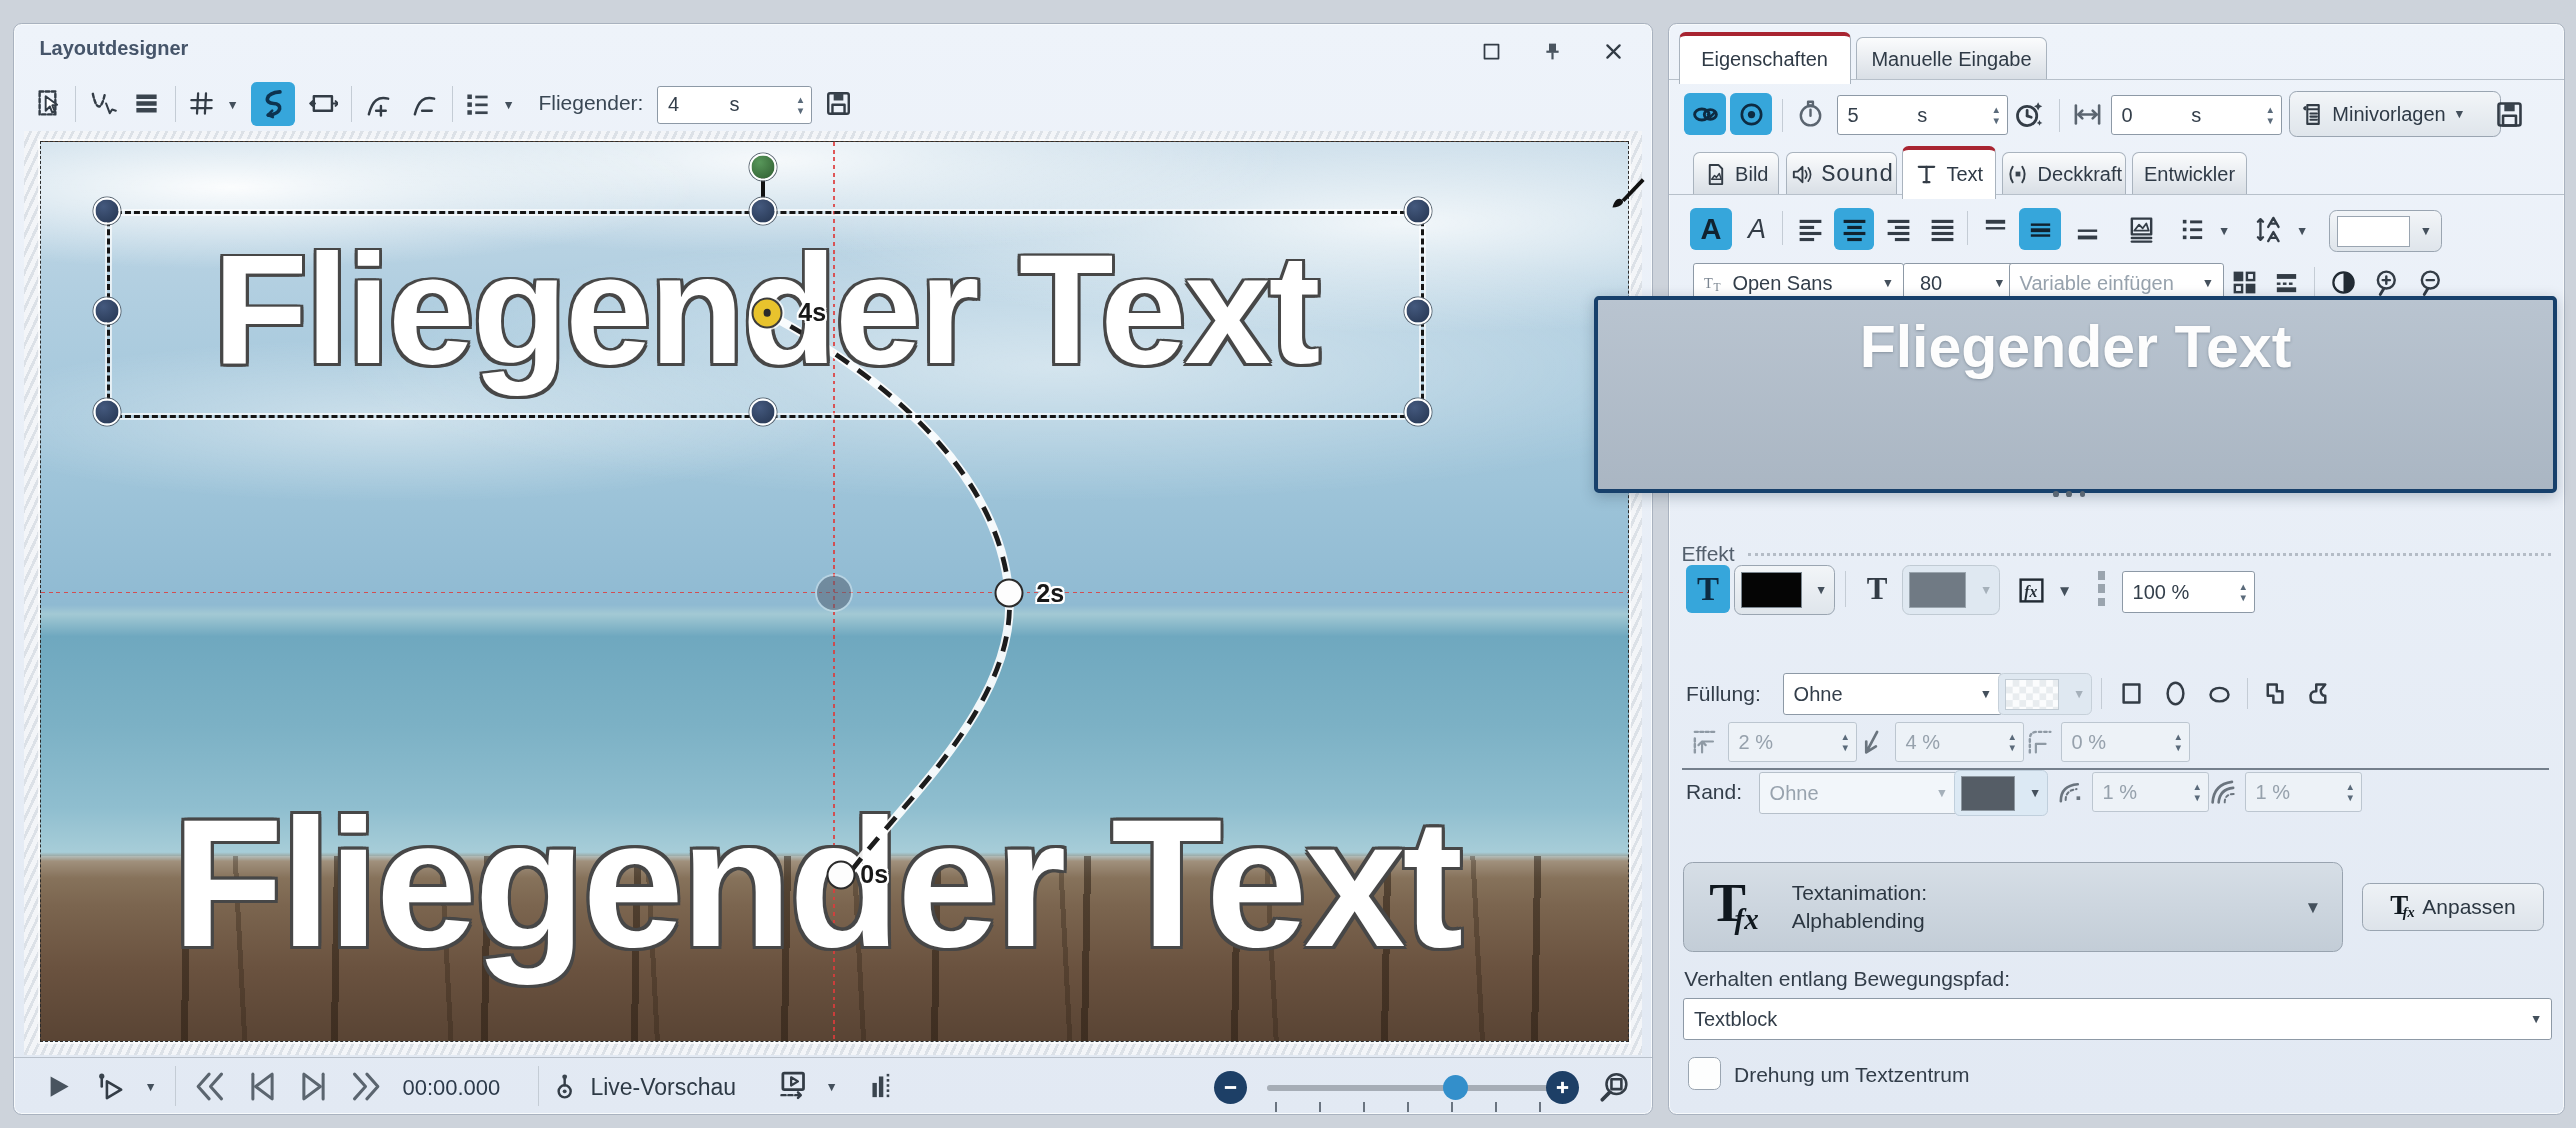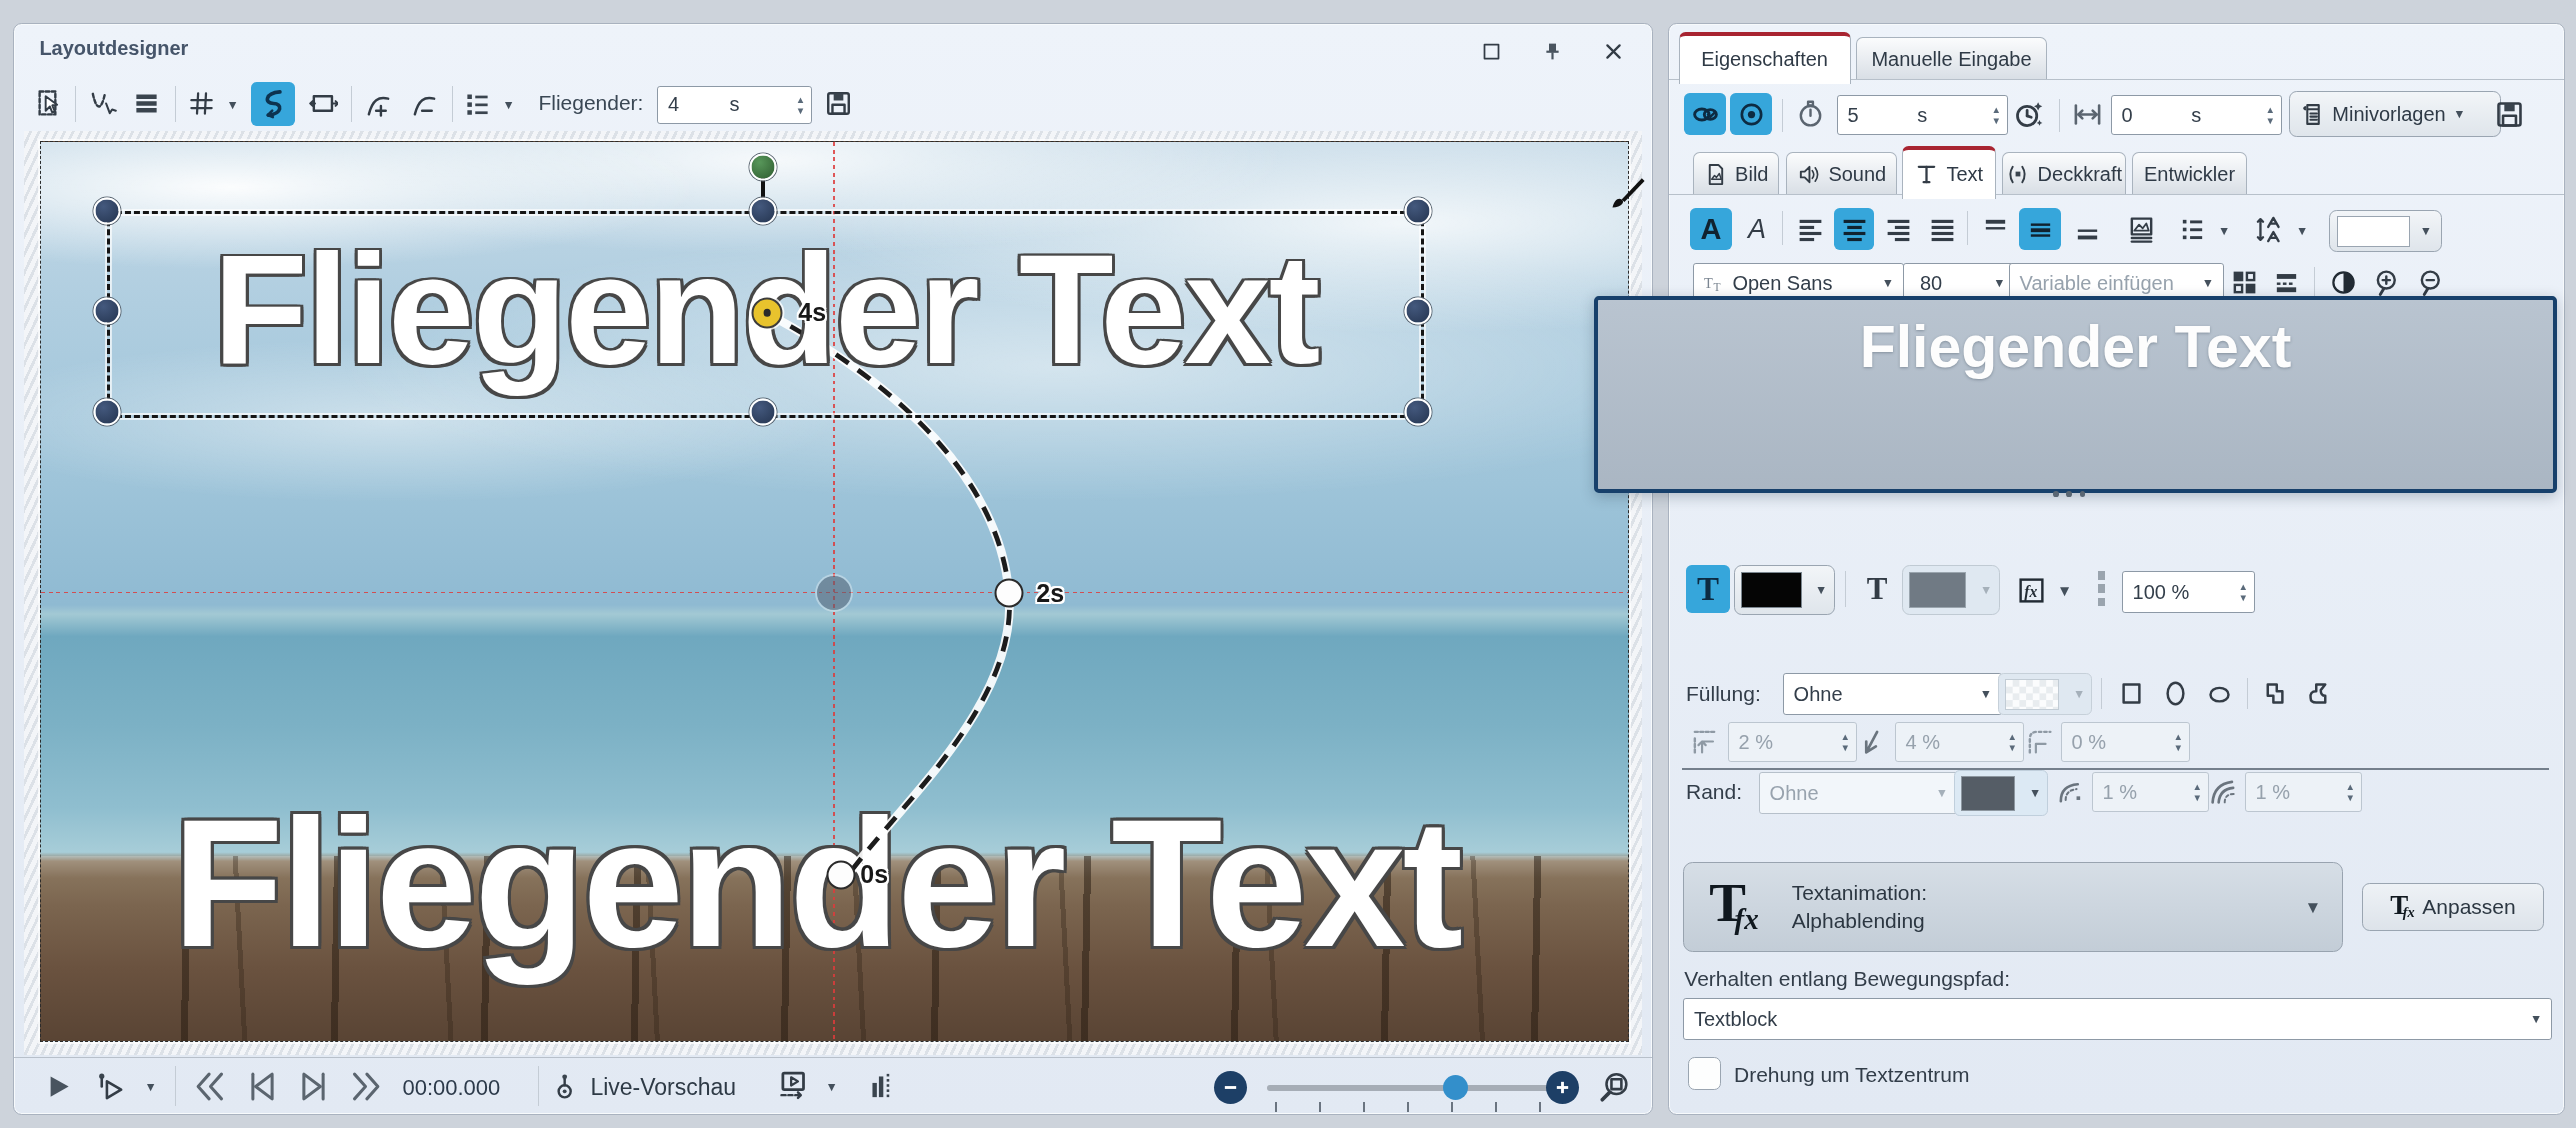--- a/index.html
+++ b/index.html
@@ -410,21 +410,21 @@
         </svg>
     </div>
 
     <div class="tab" style="left:24px;top:128px;width:84px;height:42px;font-size:20px;">
       <svg class="ticon" width="23" height="23" viewBox="0 0 24 24">
           <path d="M6,2 h9 l4,4 v16 h-13 Z"></path>
           <path d="M8,17 l3,-4 2,2 3,-4 2,6 Z" stroke-width="1.5"></path>
         </svg>
       <span>Bild</span>
     </div>
-    <div class="tab" style="left:117px;top:128px;width:109px;height:42px;font-size:20px;">
+    <div class="tab" style="left:117px;top:128px;width:109px;height:42px;font-size:24px;font-family:Liberation Mono, monospace;">
       <svg class="ticon" width="23" height="23" viewBox="0 0 24 24">
           <path d="M4,9 h4 l5,-5 v16 l-5,-5 h-4 Z"></path>
           <path d="M16,8 q3,4 0,8 M19,5 q5,7 0,14" stroke-width="1.7"></path>
         </svg>
       <span>Sound</span>
     </div>
     <div class="tab active" style="left:233px;top:122px;width:92px;height:49px;font-size:20px;">
       <svg width="23" height="23" viewBox="0 0 24 24">
           <g stroke="#333c46" stroke-width="2.4" stroke-linecap="round">
             <line x1="4" y1="4" x2="20" y2="4"></line>
@@ -606,20 +606,24 @@
         </svg>
     </div>
     <div class="abs ib" style="left:742px;top:237px;width:40px;height:42px;">
       <svg class="ticon" width="29" height="29" viewBox="0 0 24 24">
           <circle cx="11" cy="10" r="7"></circle>
           <line x1="8" y1="10" x2="14" y2="10"></line>
           <line x1="9" y1="17" x2="6" y2="22" stroke-width="2.4"></line>
         </svg>
     </div>
 
+    <div class="sechead" style="left:12.4px;top:518px;width:870px;">
+      <span>Effekt</span>
+      <span class="dotline"></span>
+    </div>
     <div class="abs ib active" style="left:17px;top:541px;width:44px;height:48px;">
       <span style="font-family:'Liberation Serif',serif;font-weight:bold;font-size:33px;color:#0d2b42;">T</span>
     </div>
     <div class="swbtn" style="left:65px;top:541px;width:99px;height:48px;border-radius:7.7px;">
       <div style="width:59px;height:34px;background:#050505;border:1px solid #7b868f;margin-left:5.7px;"></div>
       <span class="dd" style="margin-left:auto;padding-right:6.7px;">▼</span>
     </div>
     <div class="vsep" style="left:176px;top:547px;height:36px;"></div>
     <div class="abs ib" style="left:187px;top:541px;width:42px;height:48px;">
       <span style="font-family:'Liberation Serif',serif;font-weight:bold;font-size:31px;color:#333c46;">T</span>

